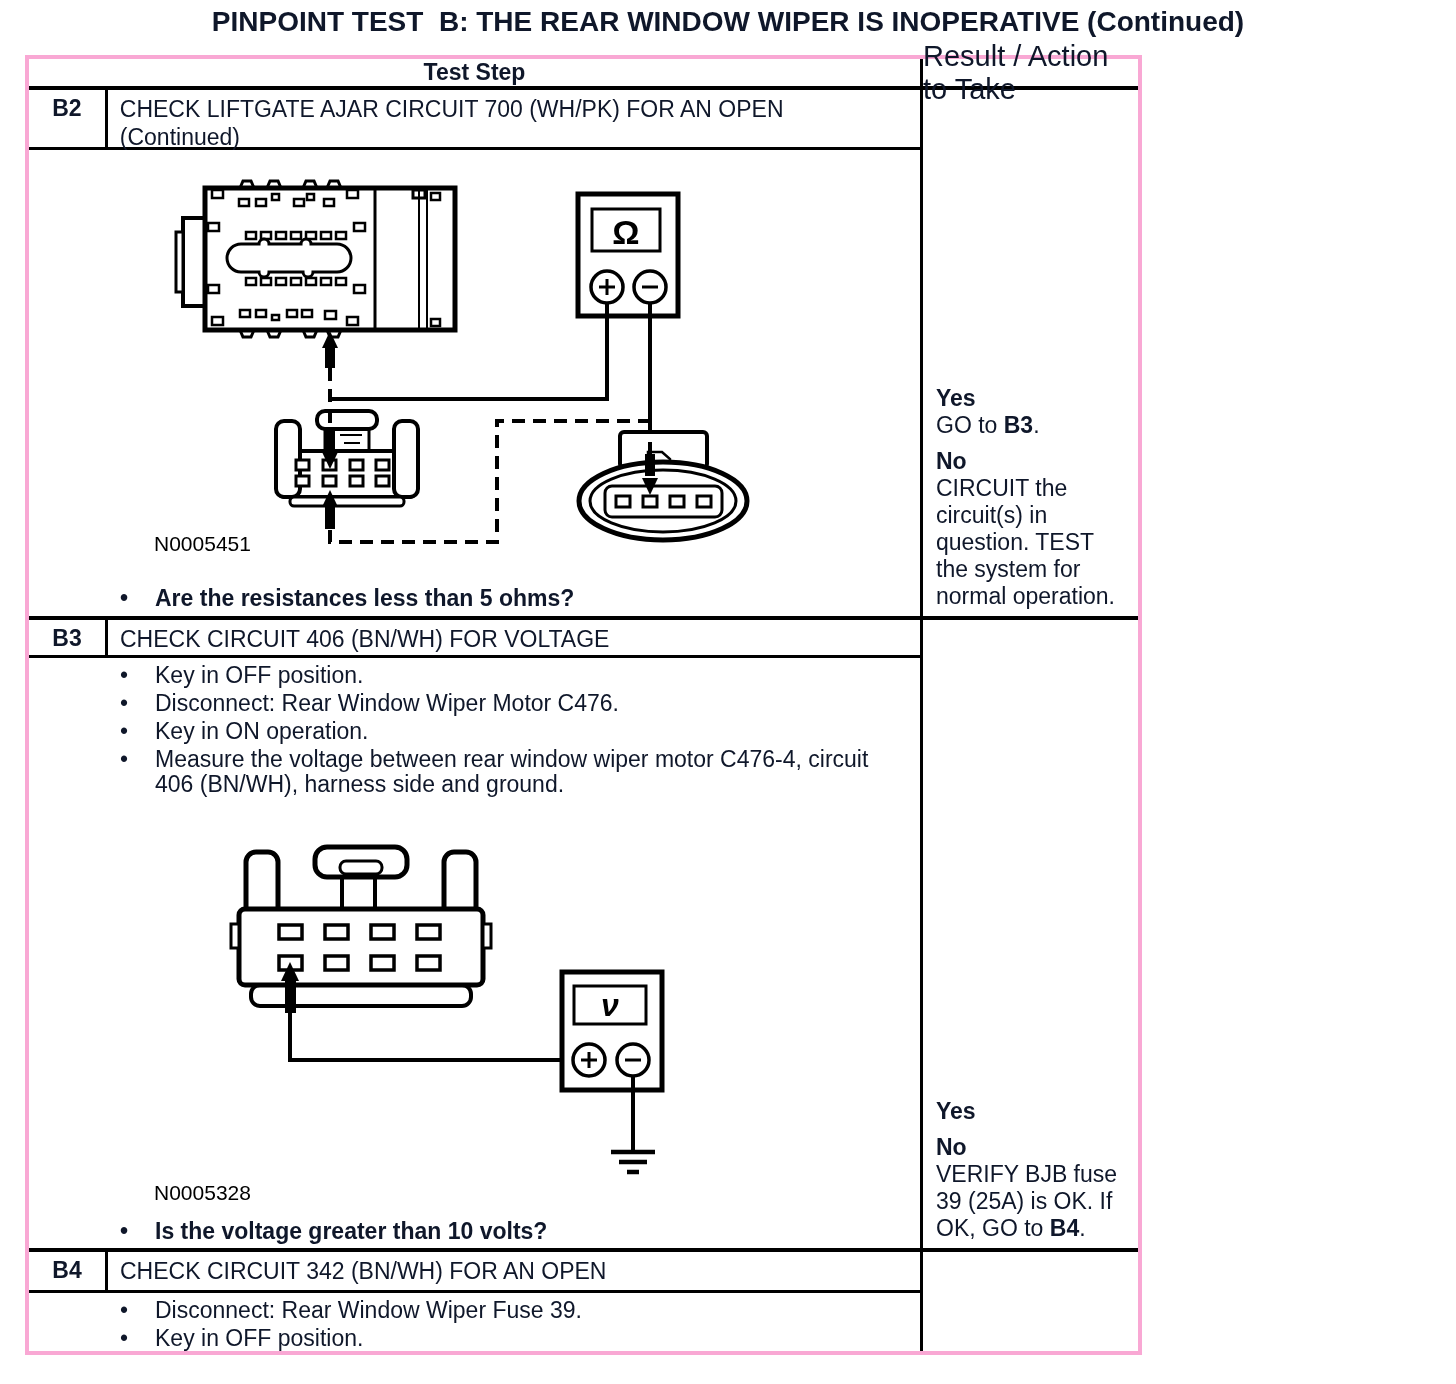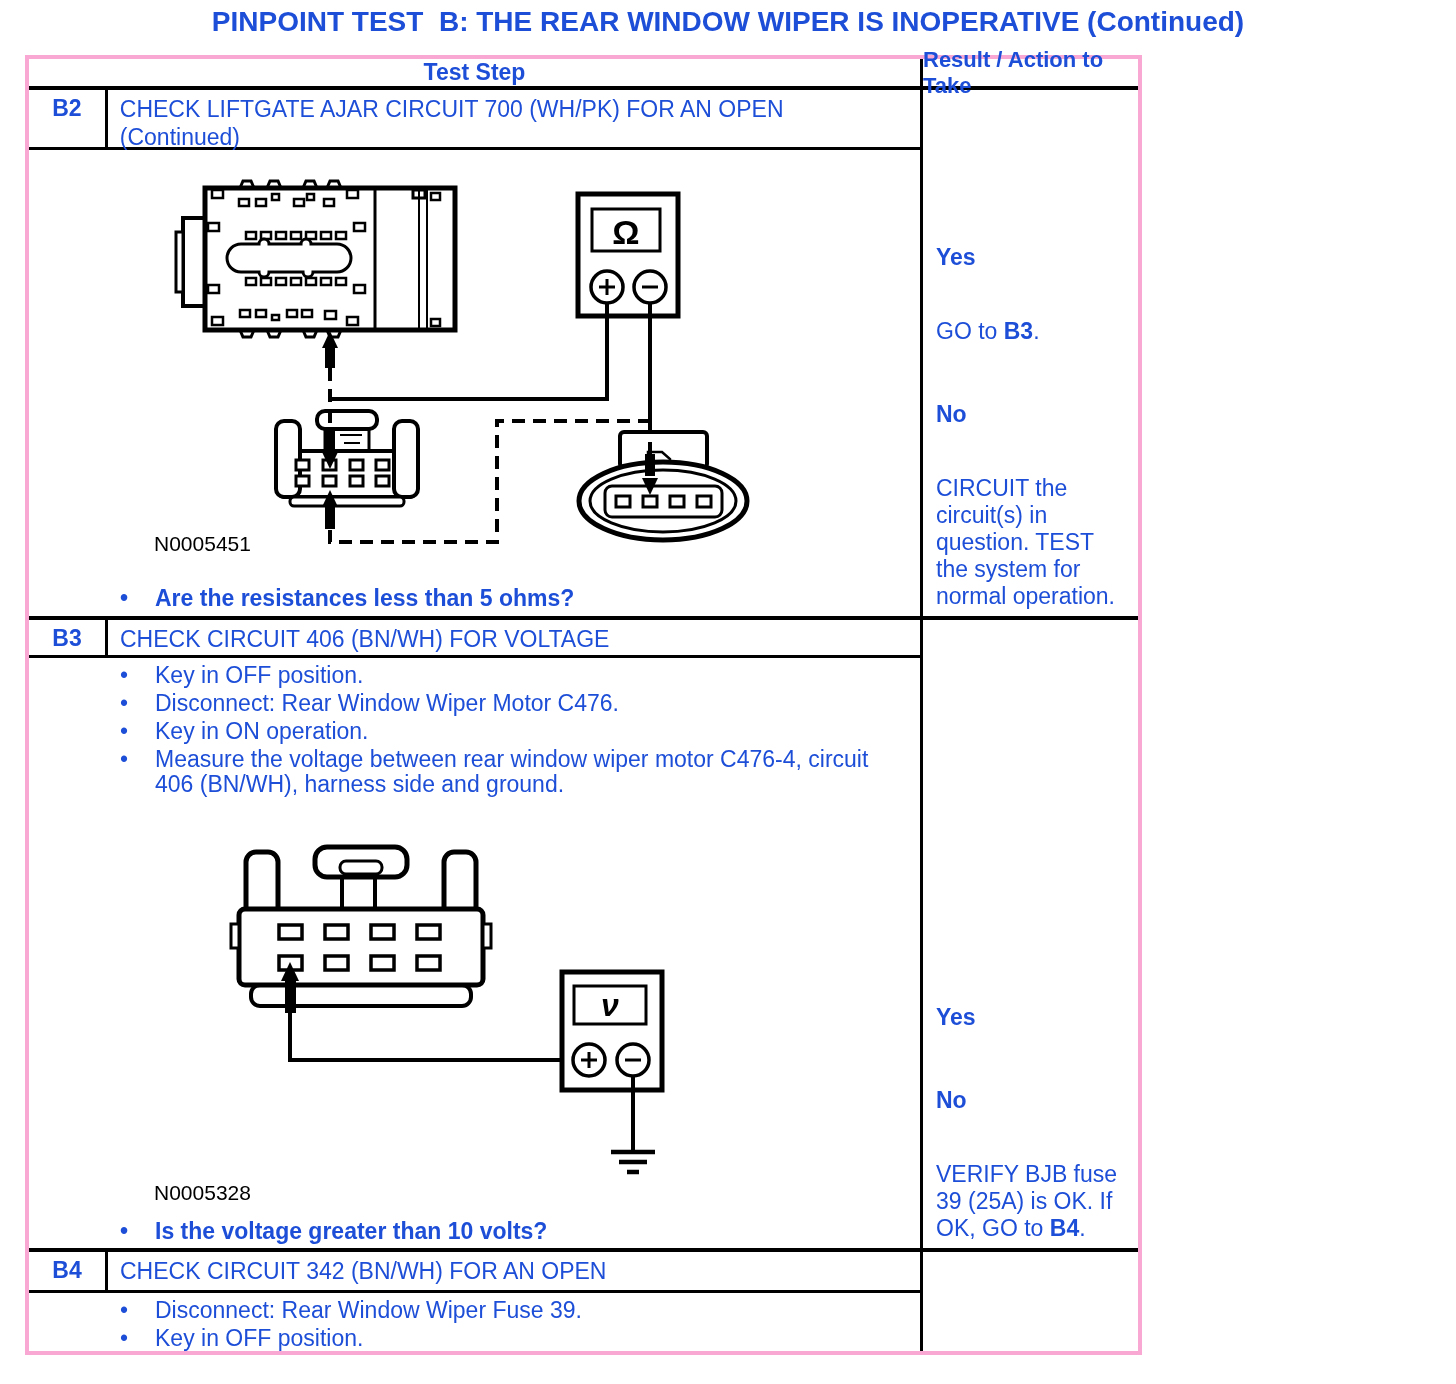--- a/index.html
+++ b/index.html
@@ -1,39 +1,39 @@
 <!DOCTYPE html>
 <html><head>
 <meta charset="utf-8">
 <style>
   html,body { margin:0; padding:0; background:#fff; }
   .page {
-    position:relative; width:1456px; height:1384px; background:#fff; color:#1d4ed8;
+    position:relative; width:1456px; height:1384px; background:#fff; color:#0f172a;
     font-family:"Liberation Sans", sans-serif; overflow:hidden;
   }
   .doc-title {
     position:absolute; top:6px; left:0; width:100%;
     text-align:center; font-weight:bold; font-size:28px; white-space:pre-wrap;
   }
   .ppt-table {
     position:absolute; left:25px; top:55px; width:1117px;
     border:4px solid #f9a8d4; box-sizing:border-box;
   }
   .hdr-row { display:flex; height:31px; border-bottom:4px solid #000; box-sizing:border-box; }
   .hdr-left { width:894px; border-right:3px solid #000; box-sizing:border-box;
     display:flex; align-items:center; justify-content:center; font-weight:bold; font-size:23px; }
-  .hdr-right { flex:1; display:flex; align-items:center; justify-content:center; font-weight:bold; font-size:22px; }
+  .hdr-right { flex:1; display:flex; align-items:center; justify-content:center; font-weight:normal; font-size:29px; }
 
   .row-group { display:flex; box-sizing:border-box; }
   .row-b2 { height:526px;border-radius:22px; }
   .row-b3 { height:632px; border-top:4px solid #000; }
   .row-b4 { height:103px; border-top:4px solid #000; }
   .left-col { width:894px; border-right:3px solid #000; box-sizing:border-box; }
   .result-col { flex:1; display:flex; flex-direction:column; justify-content:flex-end;
-    padding:0 16px 6px 13px; box-sizing:border-box; font-size:23px; line-height:27px;gap:47px; }
+    padding:0 16px 6px 13px; box-sizing:border-box; font-size:23px; line-height:27px; }
 
   .title-row { display:flex; border-bottom:3px solid #000; box-sizing:border-box; }
   .row-b2 .title-row { height:60px; }
   .row-b3 .title-row { height:38px; }
   .row-b4 .title-row { height:41px; }
   .step-id { width:79px; border-right:3px solid #000; box-sizing:border-box;
     display:flex; justify-content:center; padding-top:5px; font-weight:bold; font-size:23px; }
   .step-title { padding:5px 12px 0 12px; font-weight:normal; font-size:23px; line-height:28px; max-width:791px; }
 
   .step-body { position:relative; }

